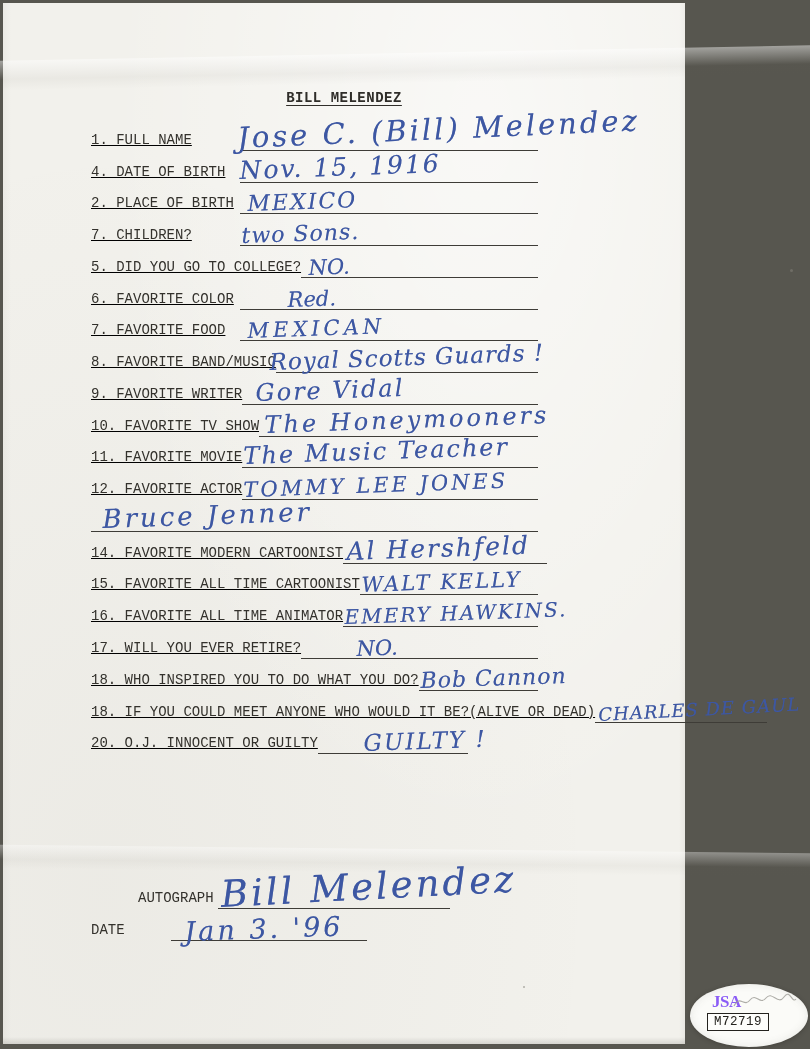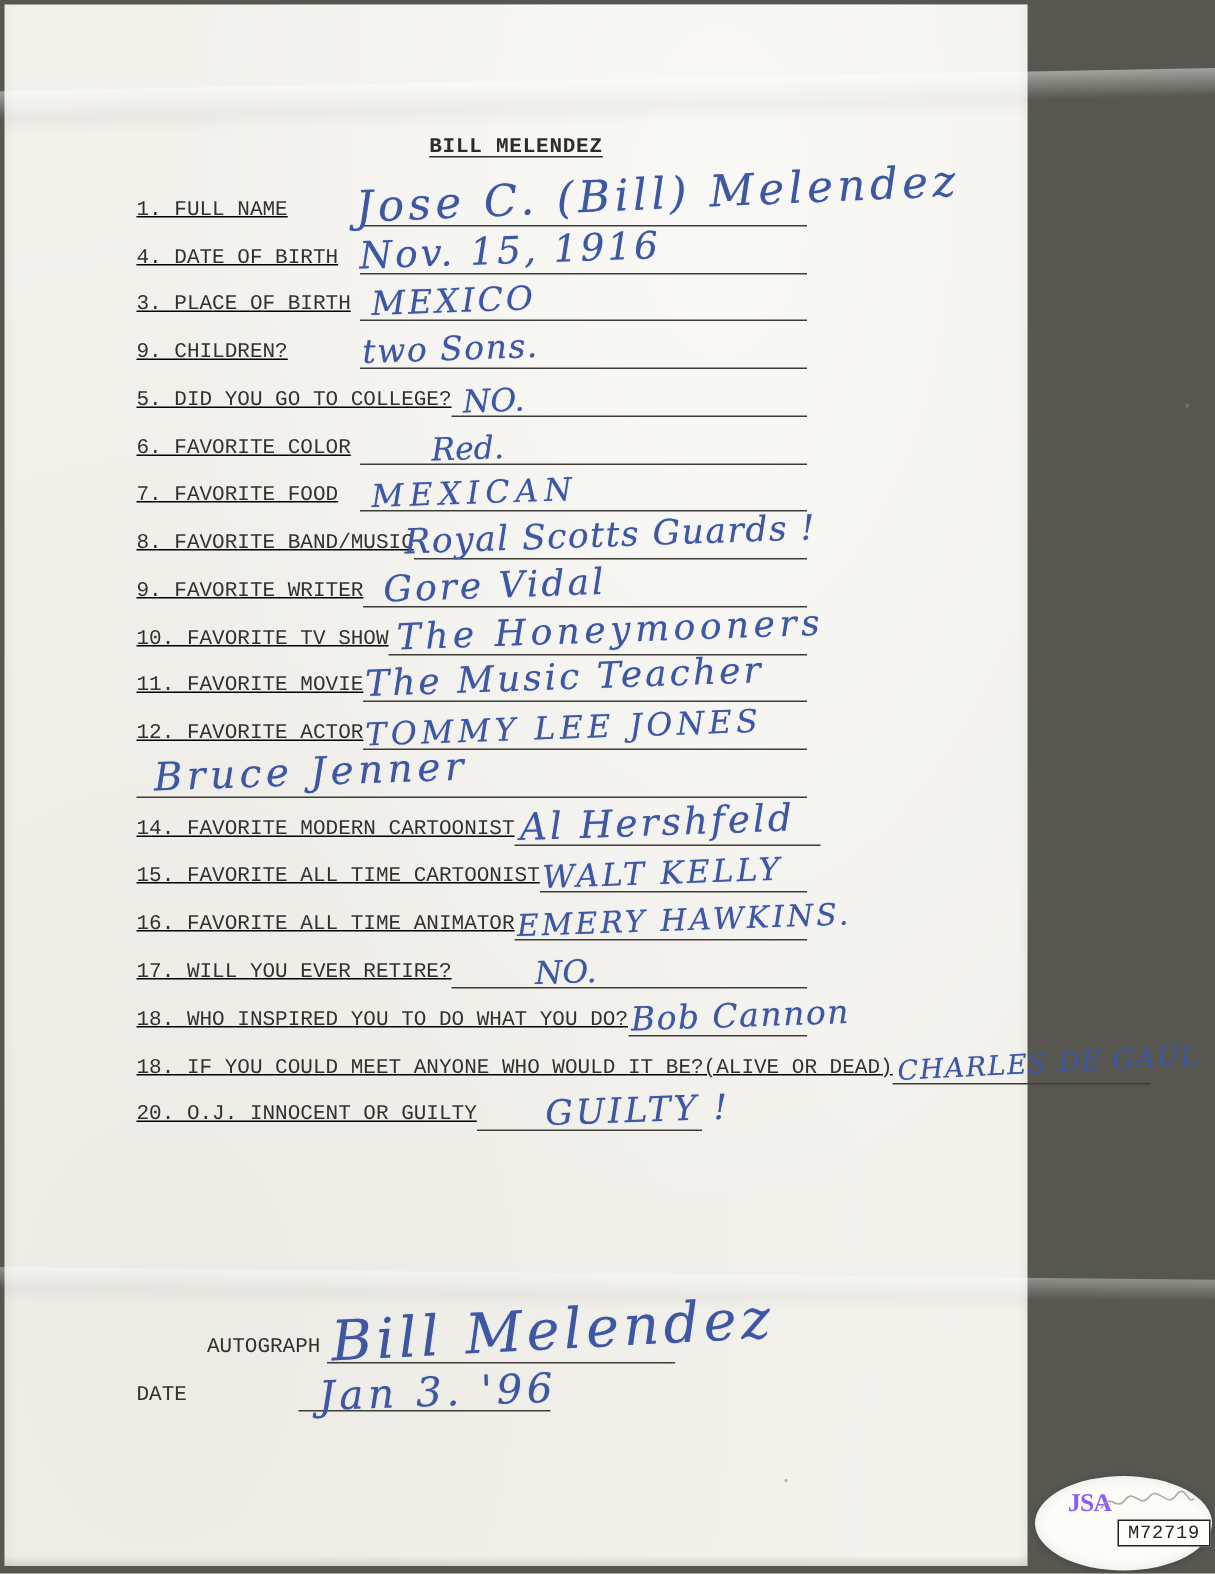--- a/index.html
+++ b/index.html
@@ -71,21 +71,21 @@
   .q18 .hand{font-size:22px;letter-spacing:1px;left:2px;}
   .q19{width:676px}
   .q19 .hand{font-size:18px;letter-spacing:1px;left:4px;transform:rotate(-3deg);}
   .q20{width:377px}
   .q20 .hand{left:46px;font-size:23px;letter-spacing:2px;}
 
   
   .sig-block{position:absolute;left:88px;top:870px;}
   .sig-row{display:flex;align-items:flex-end;position:relative;}
   .sig-row.autograph{height:38px;width:312px;margin-left:47px;}
-  .sig-row.date{height:32px;width:276px;gap:28px;}
+  .sig-row.date{height:32px;width:276px;}
   .sig-label{
     font:14px "Liberation Mono",monospace;color:#33312c;
     white-space:pre;min-width:80px;padding-bottom:5px;
   }
   .sig-line{flex:1;border-bottom:1.6px solid #3e3c37;margin-bottom:2px;position:relative;}
   .autograph .hand{font-size:37px;letter-spacing:3px;bottom:-8px;left:4px;transform:rotate(-3deg);}
   .date .hand{font-size:27px;letter-spacing:3px;left:14px;bottom:-7px;}
 
   
   .jsa{
@@ -95,21 +95,21 @@
   }
   .jsa-brand{
     position:absolute;top:8px;left:22px;
     font:bold 17px "Liberation Serif",serif;color:#8b5cf6;letter-spacing:-.5px;
   }
   .jsa-scribble{position:absolute;top:6px;left:42px;}
   .jsa-serial{
     position:absolute;top:29px;left:17px;
     border:1.6px solid #24221e;background:#fdfdfb;
     font:12.5px "Liberation Mono",monospace;color:#24221e;
-    padding:1px 6px;letter-spacing:.5px;margin-left:38px;
+    padding:1px 6px;letter-spacing:.5px;
   }
 </style>
 </head>
 <body>
 
 <div class="paper">
   <div class="crease c1"></div>
   <div class="crease c2"></div>
   <div class="speck" style="left:787px;top:266px;width:3px;height:3px;"></div>
   <div class="speck" style="left:520px;top:983px;width:2px;height:2px;opacity:.5;"></div>
@@ -125,28 +125,28 @@
   </div>
 
   <div class="q-row q2">
     <span class="q-label">4. DATE OF BIRTH</span>
     <span class="q-line">
       <span class="hand">Nov. 15, 1916</span>
     </span>
   </div>
 
   <div class="q-row q3">
-    <span class="q-label">3. PLACE OF BIRTH</span>
+    <span class="q-label">2. PLACE OF BIRTH</span>
     <span class="q-line">
       <span class="hand">MEXICO</span>
     </span>
   </div>
 
   <div class="q-row q4">
-    <span class="q-label">9. CHILDREN?</span>
+    <span class="q-label">7. CHILDREN?</span>
     <span class="q-line">
       <span class="hand">two Sons.</span>
     </span>
   </div>
 
   <div class="q-row q5">
     <span class="q-label">5. DID YOU GO TO COLLEGE?</span>
     <span class="q-line">
       <span class="hand">NO.</span>
     </span>

